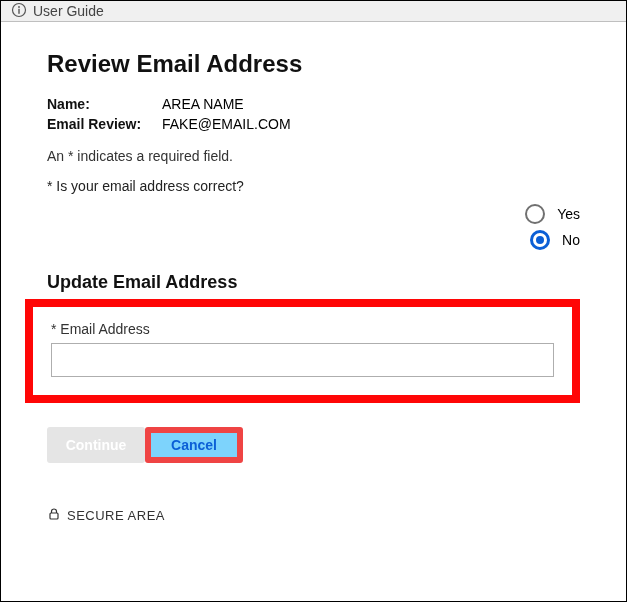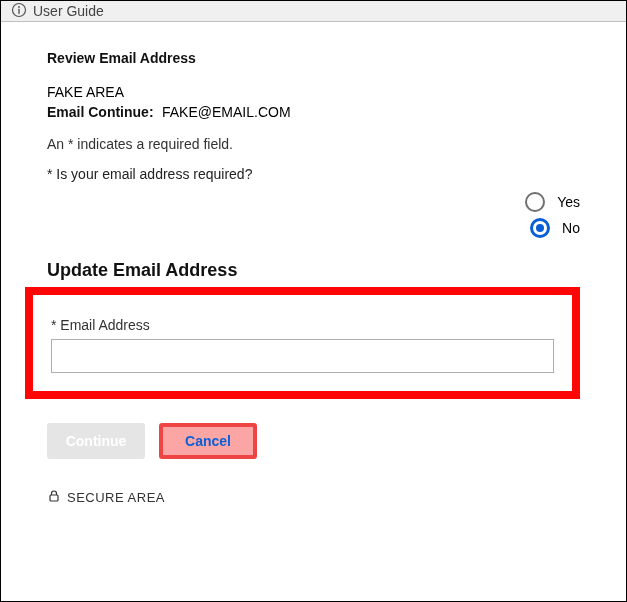--- a/index.html
+++ b/index.html
@@ -13,21 +13,21 @@
     align-items: center;
     padding: 0 10px;
     font-size: 14px;
     color: #444;
   }
   .topbar svg { margin-right: 6px; }
   .content {
     padding: 28px 46px 10px 46px;
   }
   h1.page-title {
-    font-size: 14px;
+    font-size: 24px;
     font-weight: 700;
     color: #111;
     margin-bottom: 18px;
   }
   .kv-row {
     display: flex;
     font-size: 14px;
     margin-bottom: 4px;
   }
   .kv-label {
@@ -72,68 +72,67 @@
   .section-heading {
     font-size: 18px;
     font-weight: 700;
     color: #111;
     margin-top: 22px;
     margin-bottom: 6px;
   }
   .highlight-box {
     border: 8px solid #ff0606;
     margin-left: -22px;
-    padding: 22px 18px 18px 18px;
+    padding: 14px 18px 18px 18px;
   }
   .field-label {
     font-size: 14px;
     color: #333;
     margin-bottom: 6px;
     display: block;
   }
   .field-block { margin-bottom: 18px; }
   .field-block:last-child { margin-bottom: 0; }
   input.text-input {
     width: 100%;
     height: 34px;
     border: 1px solid #aeaeae;
     padding: 4px 8px;
     font-size: 14px;
   }
   .button-row {
     display: flex;
-    gap: 14px;
     margin-top: 24px;
   }
   .btn {
     height: 36px;
     min-width: 98px;
     padding: 0 16px;
     font-size: 14px;
     font-weight: 700;
     border-radius: 3px;
     display: inline-flex;
     align-items: center;
     justify-content: center;
     cursor: pointer;
   }
   .btn-primary {
     background: #e5e5e5;
     color: #fff;
     border: none;
   }
   .btn-secondary {
-    background: #fca5a5;
+    background: #7dd3fc;
     color: #0b5fd6;
-    border: 4px solid #ef4444;
+    border: 6px solid #ef4444;
   }
   .secure-row {
     display: flex;
     align-items: center;
-    margin-top: 30px;
+    margin-top: 44px;
     font-size: 13px;
     color: #333;
     letter-spacing: 0.5px;
   }
   .secure-row svg { margin-right: 6px; }
 </style>
 </head>
 <body>
 
 <div class="frame">
@@ -147,30 +146,31 @@
       </svg>
     </span>
     <span>User Guide</span>
   </div>
 
   <div class="content">
 
     <h1 class="page-title">Review Email Address</h1>
 
     <div class="kv-row">
-      <div class="kv-value">FAKE AREA</div>
+      <div class="kv-label">Name:</div>
+      <div class="kv-value">AREA NAME</div>
     </div>
     <div class="kv-row">
-      <div class="kv-label">Email Continue:</div>
+      <div class="kv-label">Email Review:</div>
       <div class="kv-value">FAKE@EMAIL.COM</div>
     </div>
 
     <p class="hint">An * indicates a required field.</p>
 
-    <p class="question">* Is your email address required?</p>
+    <p class="question">* Is your email address correct?</p>
 
     <div class="radio-row">
       <span class="radio-outer unchecked"></span>
       <span>Yes</span>
     </div>
 
     <div class="radio-row">
       <span class="radio-outer checked">
         <span class="radio-inner"></span>
       </span>

